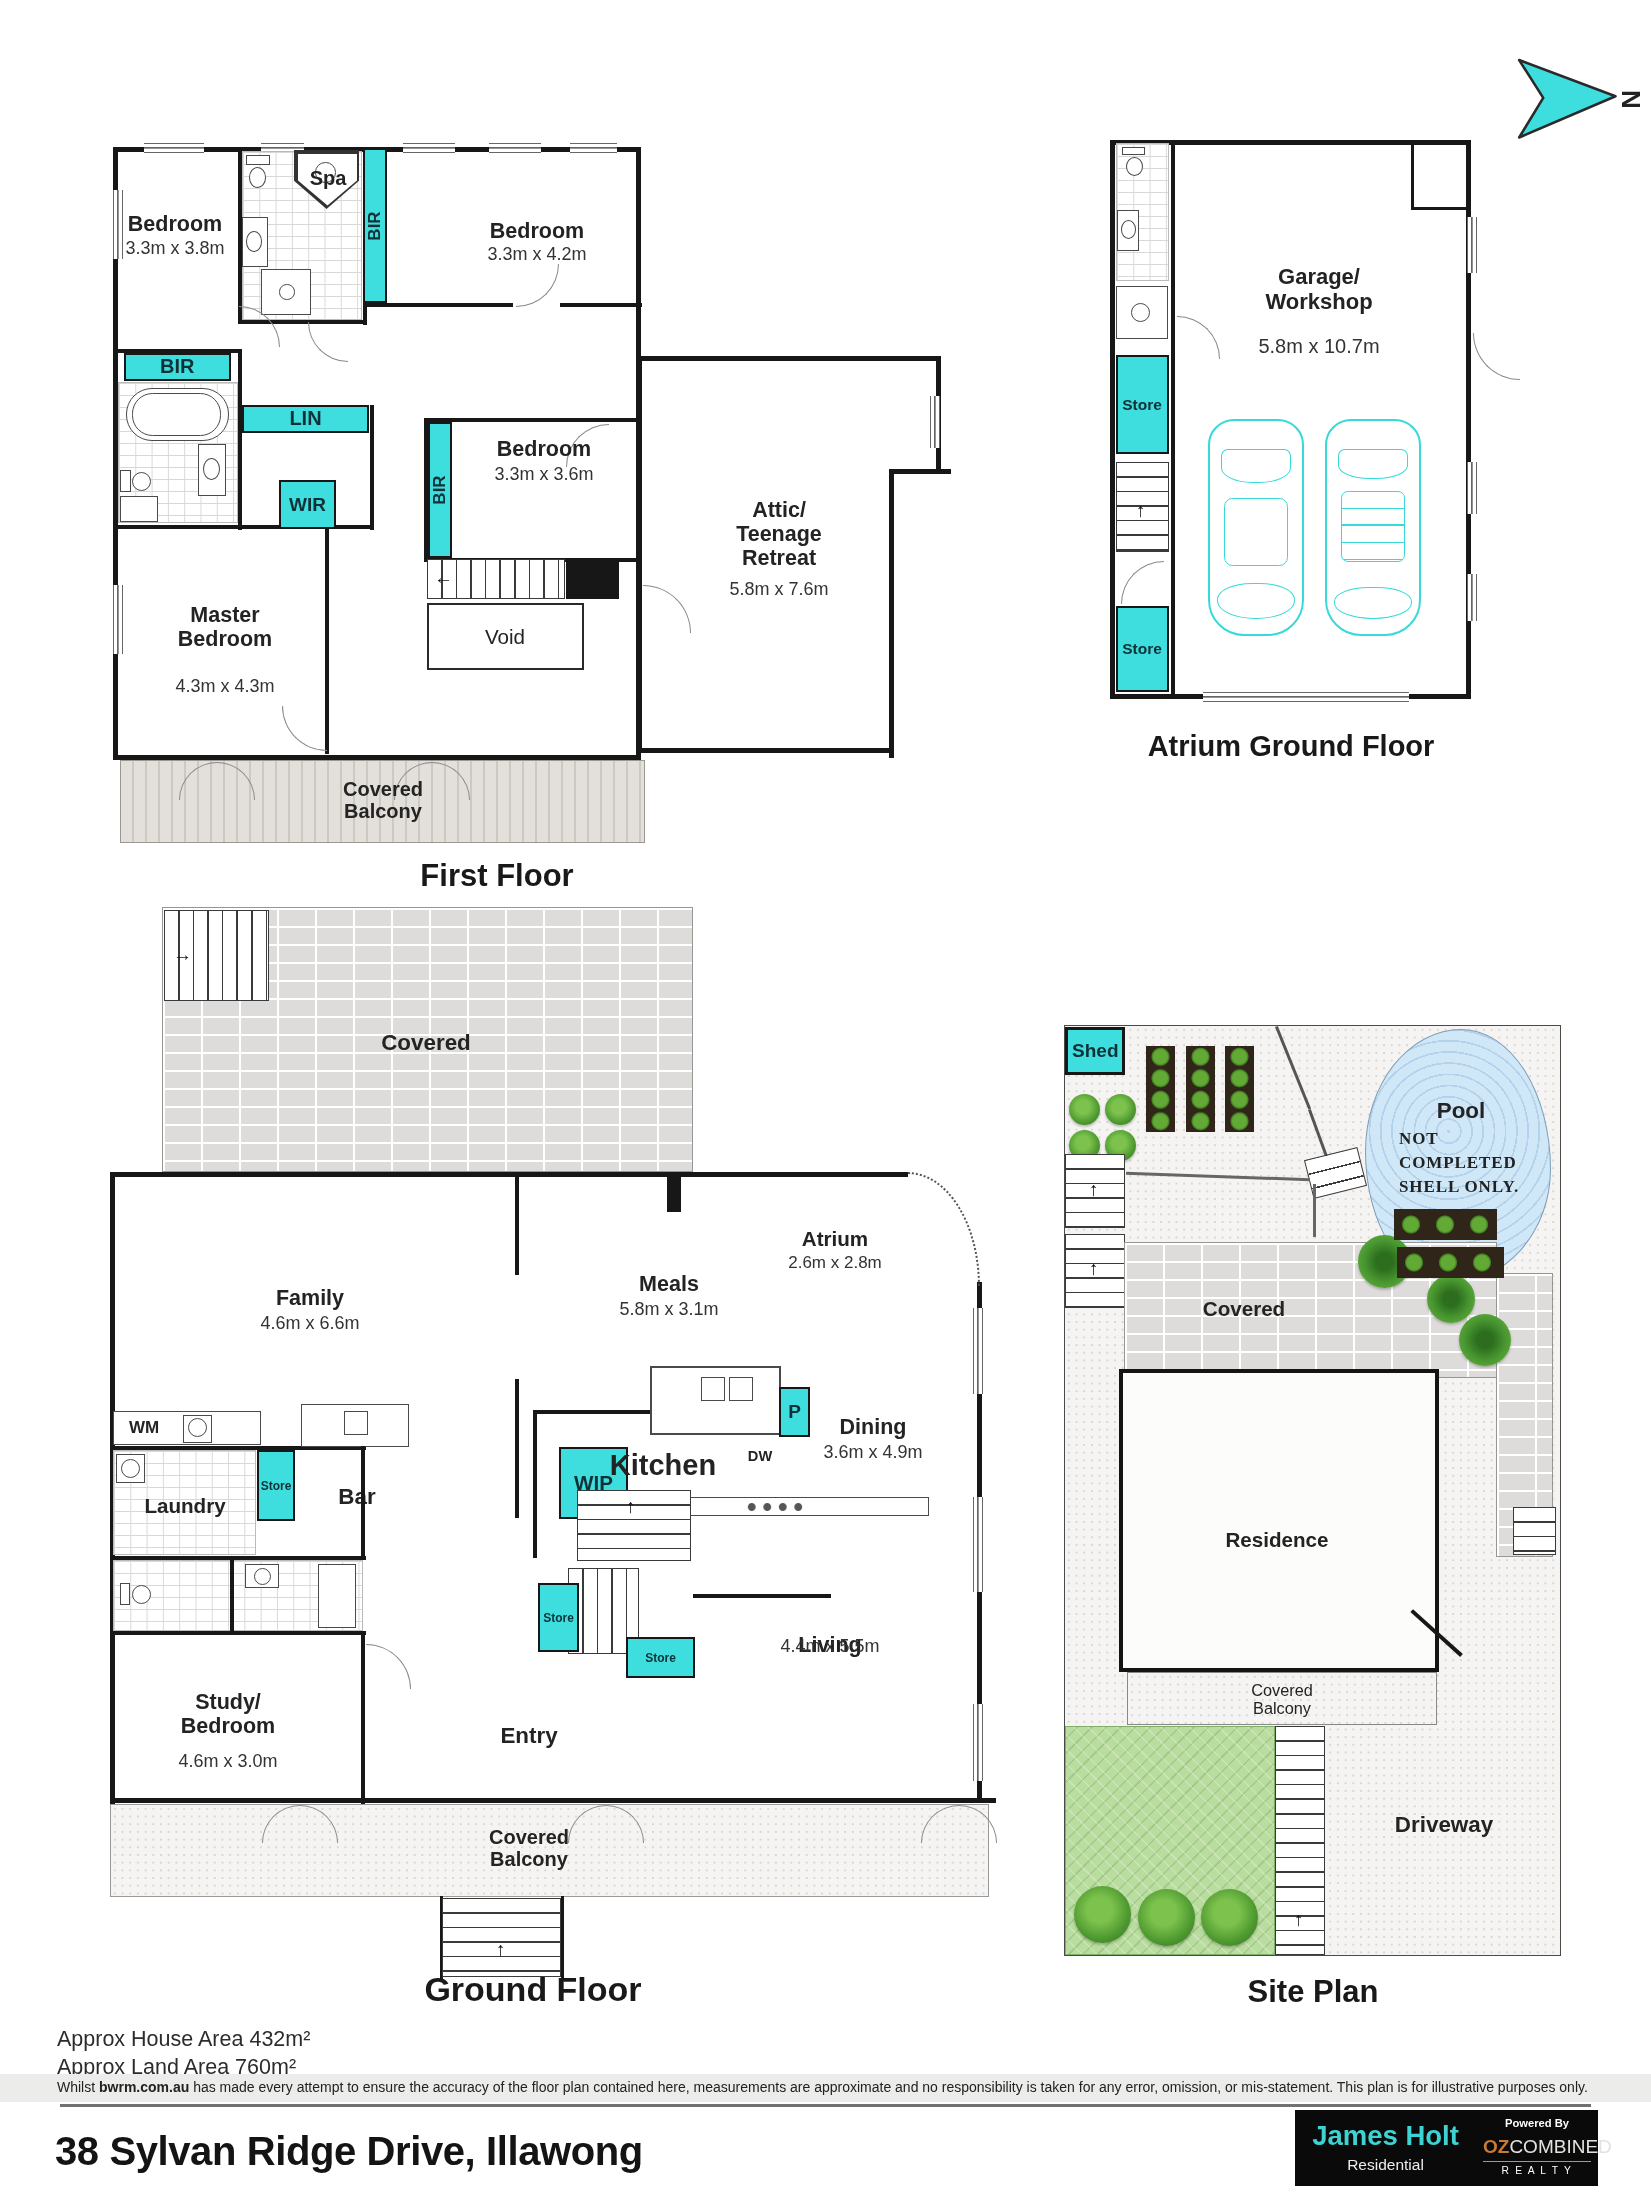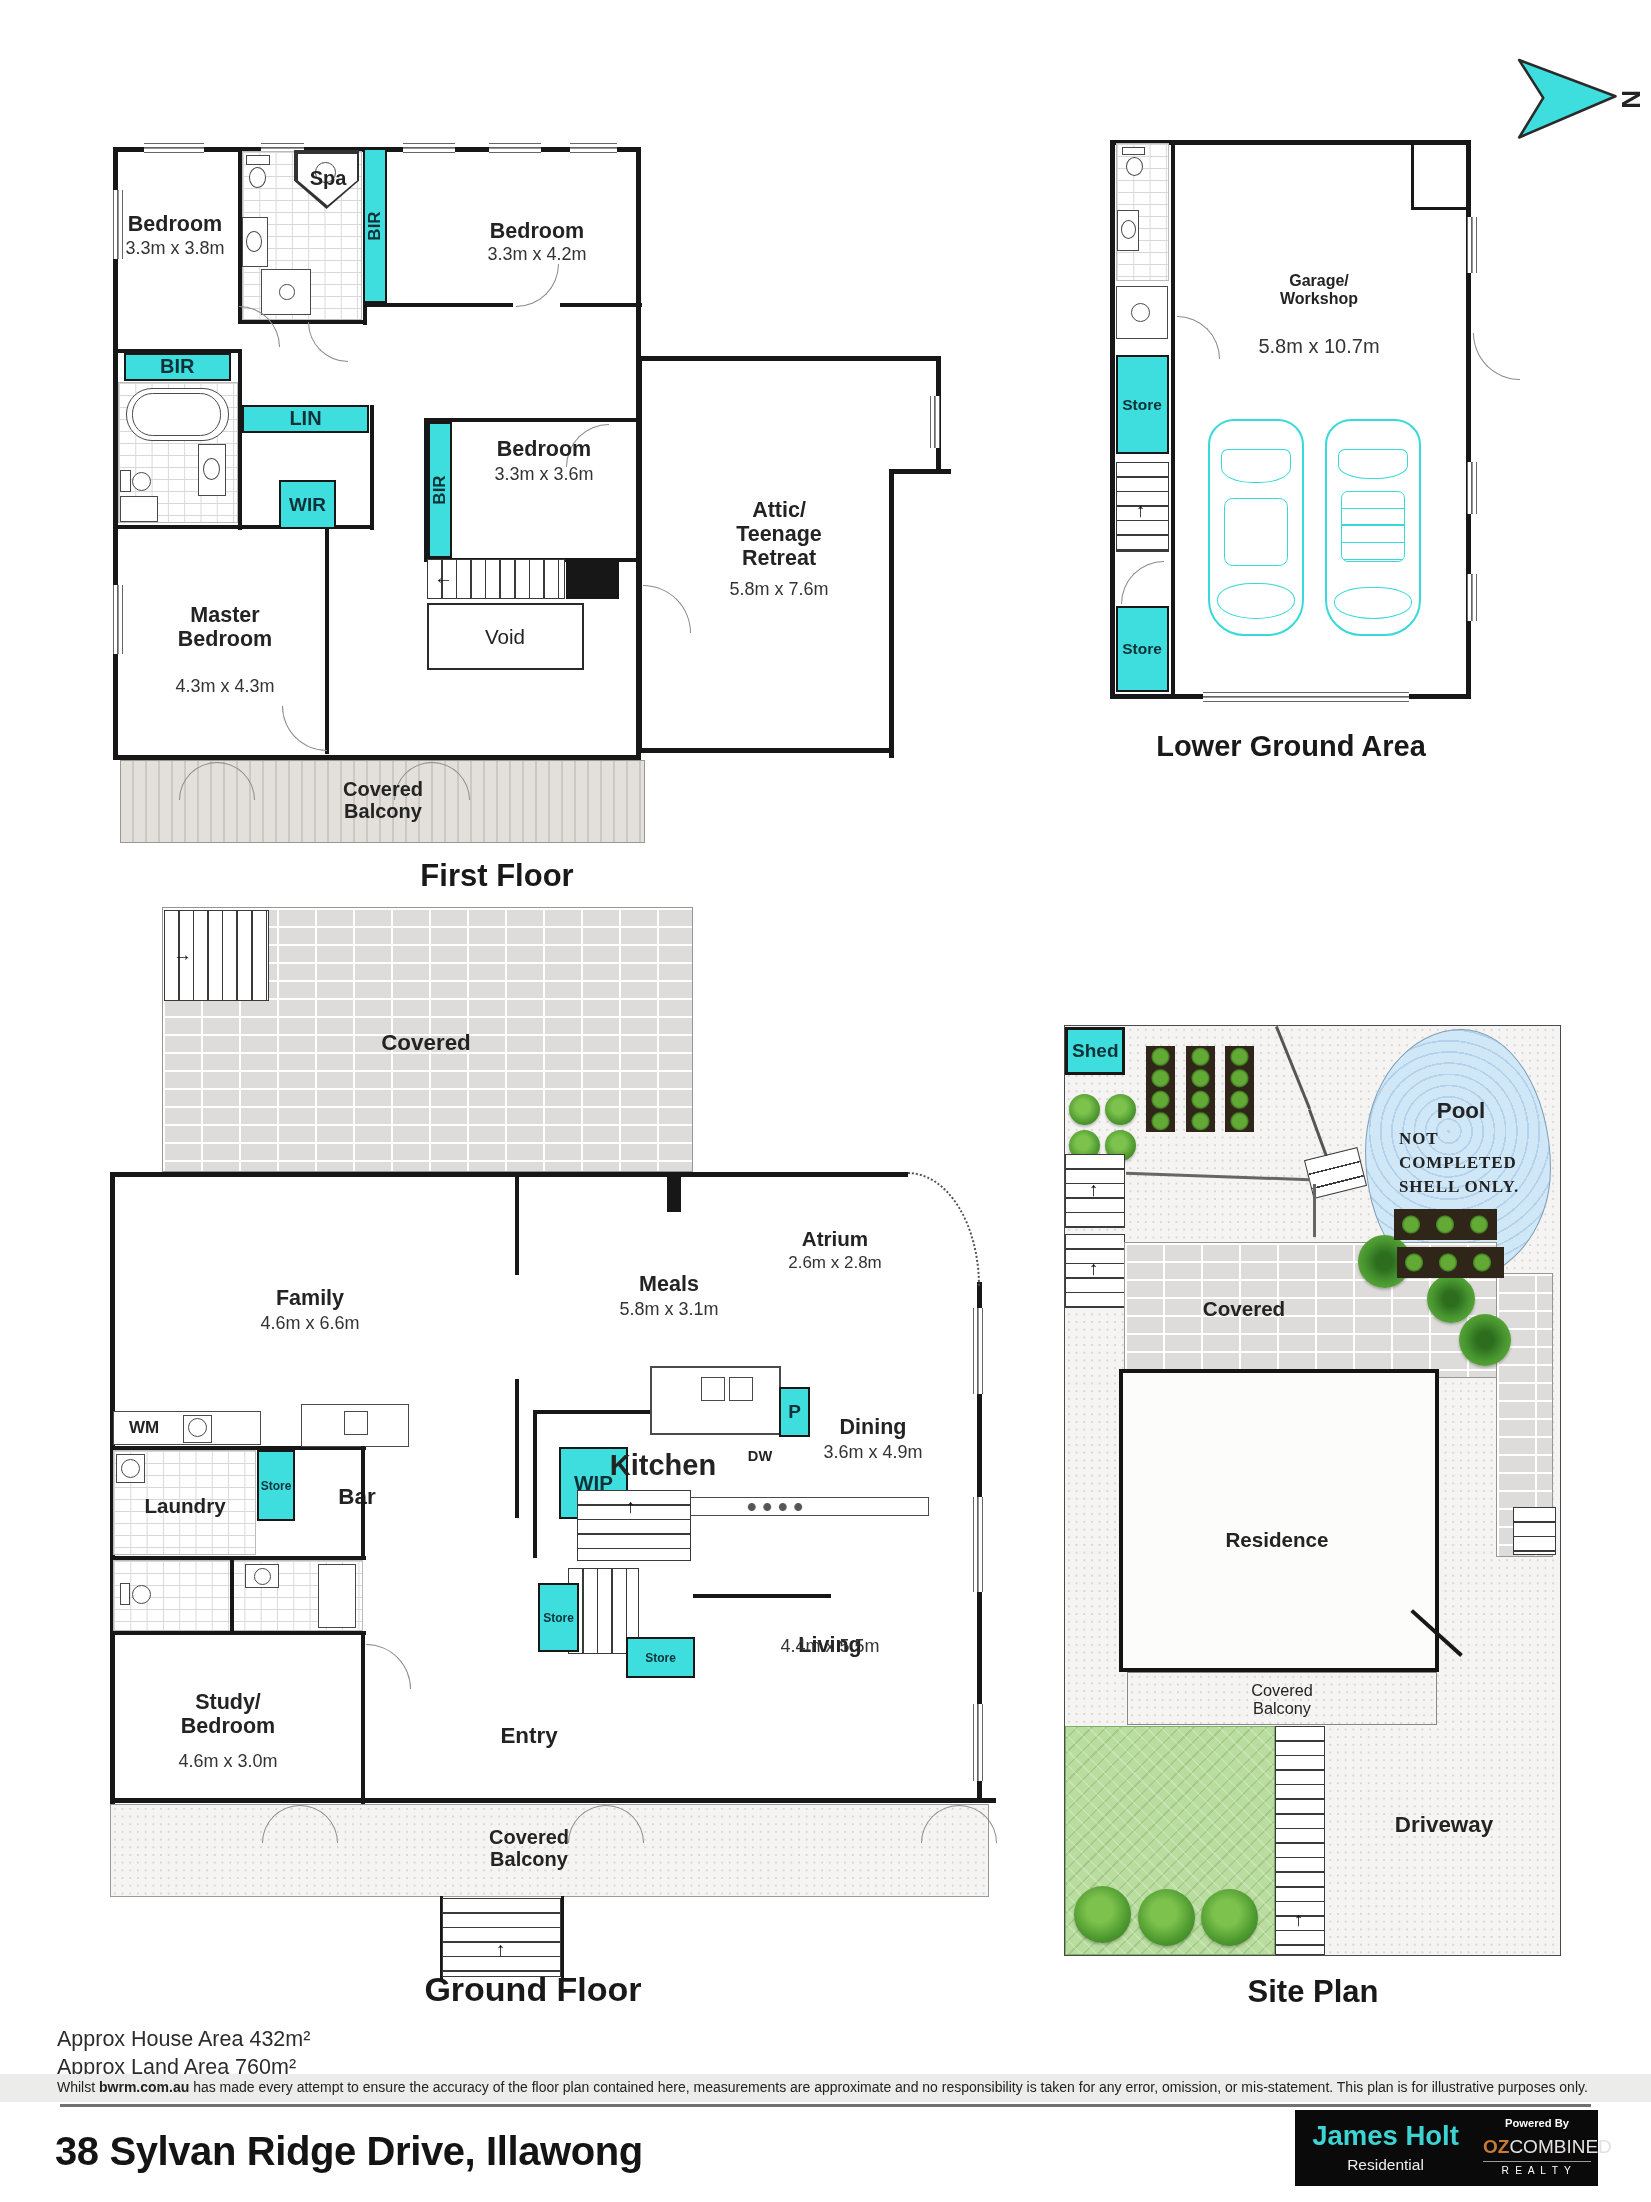--- a/index.html
+++ b/index.html
@@ -187,35 +187,35 @@
   <div class="cyan" style="left:15.5px;top:475px;width:53px;height:86px;font-size:15.5px">
     <span>Store</span>
     </div>
   <div class="wall" style="left:311px;top:8.6px;width:2.6px;height:69px"></div>
   <div class="wall" style="left:311px;top:76px;width:60px;height:2.6px"></div>
   <div class="winV" style="left:367px;top:86px;width:10.3px;height:56px"></div>
   <div class="winV" style="left:367px;top:331px;width:10.3px;height:52px"></div>
   <div class="winV" style="left:367px;top:443px;width:10.3px;height:47px"></div>
   <div class="arc bl" style="left:373px;top:202px;width:47px;height:47px"></div>
   <div class="arc tr" style="left:77px;top:185px;width:43px;height:43px"></div>
-  <div class="lbl wrap" style="left:219px;top:159px;width:138px;font-size:16px">Garage/ Workshop</div>
+  <div class="lbl wrap" style="left:219px;top:159px;width:138px;font-size:22px">Garage/ Workshop</div>
   <div class="dims" style="left:219px;top:215px;font-size:20px">5.8m x 10.7m</div>
 
   <div class="car" style="left:108px;top:288px;width:96px;height:217px">
     <div class="carpart" style="left:12%;right:12%;top:13%;height:16%;border-radius:6.9px 6.9px 45% 45%"></div>
     <div class="carpart" style="left:15%;right:15%;top:36%;bottom:32%;border-radius:8.6px"></div>
     <div class="carpart" style="left:8%;right:8%;bottom:7%;height:17%;border-radius:45% 45% 50% 50%"></div>
   </div>
   <div class="car" style="left:225px;top:288px;width:96px;height:217px">
     <div class="carpart" style="left:12%;right:12%;top:13%;height:14%;border-radius:6.9px 6.9px 45% 45%"></div>
     <div class="carpart" style="left:15%;right:15%;top:33%;bottom:34%;border-radius:6.9px;background:repeating-linear-gradient(180deg,transparent 0 15.5px,#37d9d9 15.5px 17px)"></div>
     <div class="carpart" style="left:8%;right:8%;bottom:7%;height:15%;border-radius:45% 45% 50% 50%"></div>
   </div>
   <div class="winH" style="left:103px;top:561px;width:206px;height:10.3px"></div>
-  <div class="title" style="left:191px;top:615px;font-size:29px">Lower Ground Area</div>
+  <div class="title" style="left:191px;top:615px;font-size:29px">Atrium Ground Floor</div>
 </section>
 
 <section class="abs" style="left:99px;top:895px;width:981px;height:1153px">
   <div class="brick" style="left:63px;top:12px;width:531px;height:265px"></div>
   <div class="stairsH" style="left:65px;top:14.6px;width:105px;height:91px"></div>
   <span class="arrow" style="left:74px;top:50px">→</span>
   <div class="lbl" style="left:327px;top:148px;font-size:22.4px">Covered</div>
 
   <div class="wall" style="left:11.2px;top:277px;width:798px;height:5.2px"></div>
   <div class="wall" style="left:11.2px;top:277px;width:5.2px;height:632px"></div>

